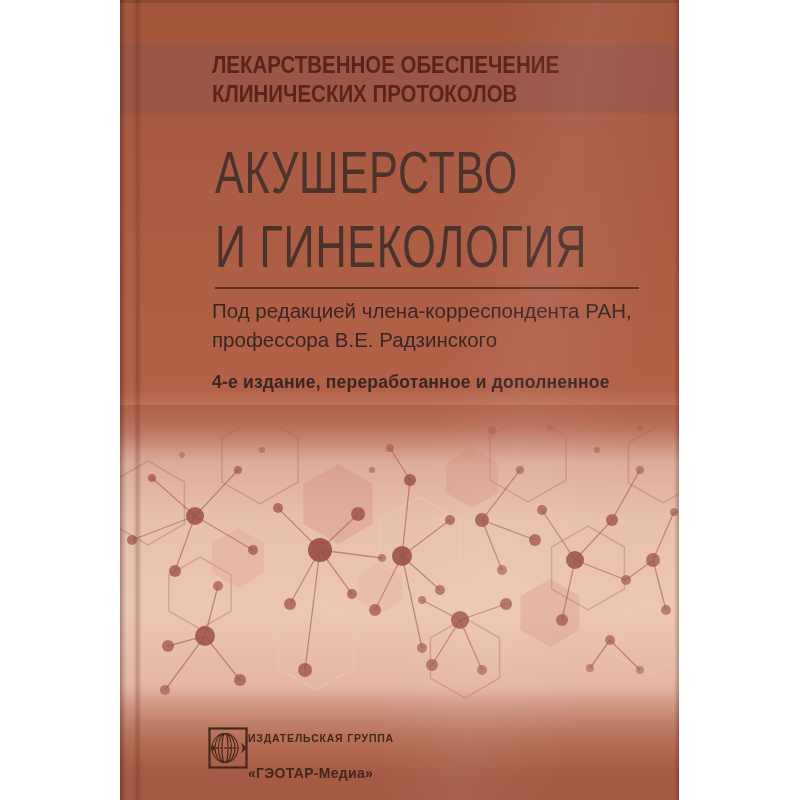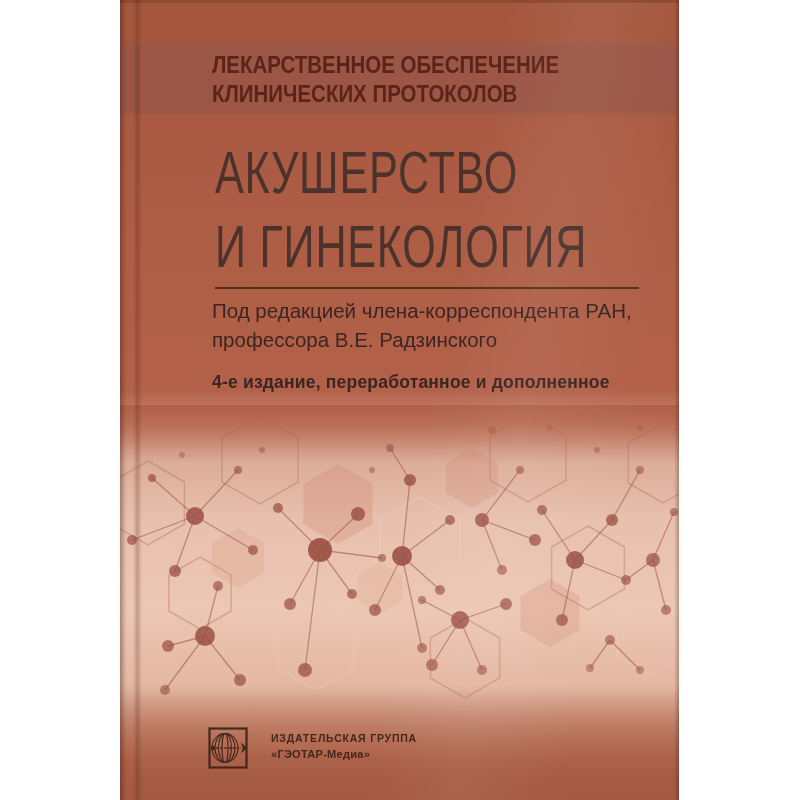--- a/index.html
+++ b/index.html
@@ -44,25 +44,25 @@
   .edition{
     position:absolute;left:92px;top:372px;z-index:3;
     font-size:17.5px;font-weight:700;letter-spacing:.2px;color:#3a2522;white-space:nowrap;
   }
   .molecules{position:absolute;left:0;top:408px;width:559px;height:312px;z-index:1;}
   .fade-top{position:absolute;left:0;top:405px;width:100%;height:58px;z-index:2;
     background:linear-gradient(180deg,rgba(178,97,73,1) 0%,rgba(178,97,73,0) 100%);}
   .fade-bottom{position:absolute;left:0;top:685px;width:100%;height:115px;z-index:4;
     background:linear-gradient(180deg,rgba(166,90,67,0) 0%,rgba(170,93,69,.7) 55%,rgba(165,90,67,.93) 80%,#a55a43 100%);}
 
-  .publisher{position:absolute;left:88px;top:727px;display:flex;gap:23px;align-items:flex-start;z-index:7;}
+  .publisher{position:absolute;left:88px;top:727px;display:flex;gap:0;align-items:flex-start;z-index:7;}
   .logo-box{width:40px;height:42px;flex:0 0 auto;}
   .pub-text{padding-top:5px;color:#44261b;}
   .pub-group{font-size:10.5px;font-weight:700;letter-spacing:.8px;white-space:nowrap;}
-  .pub-name{font-size:11px;font-weight:700;letter-spacing:.3px;margin-top:4px;white-space:nowrap;}
+  .pub-name{font-size:14px;font-weight:700;letter-spacing:.3px;margin-top:21px;white-space:nowrap;}
 </style>
 </head>
 <body>
 
 <div class="stage">
   <div class="book">
 
     <svg class="molecules" viewBox="0 0 559 312" aria-hidden="true">
       <g fill="none" stroke="rgba(168,99,82,0.35)" stroke-width="1.5">
         <polygon points="140,8 178.1,30 178.1,74 140,96 101.9,74 101.9,30"></polygon>

